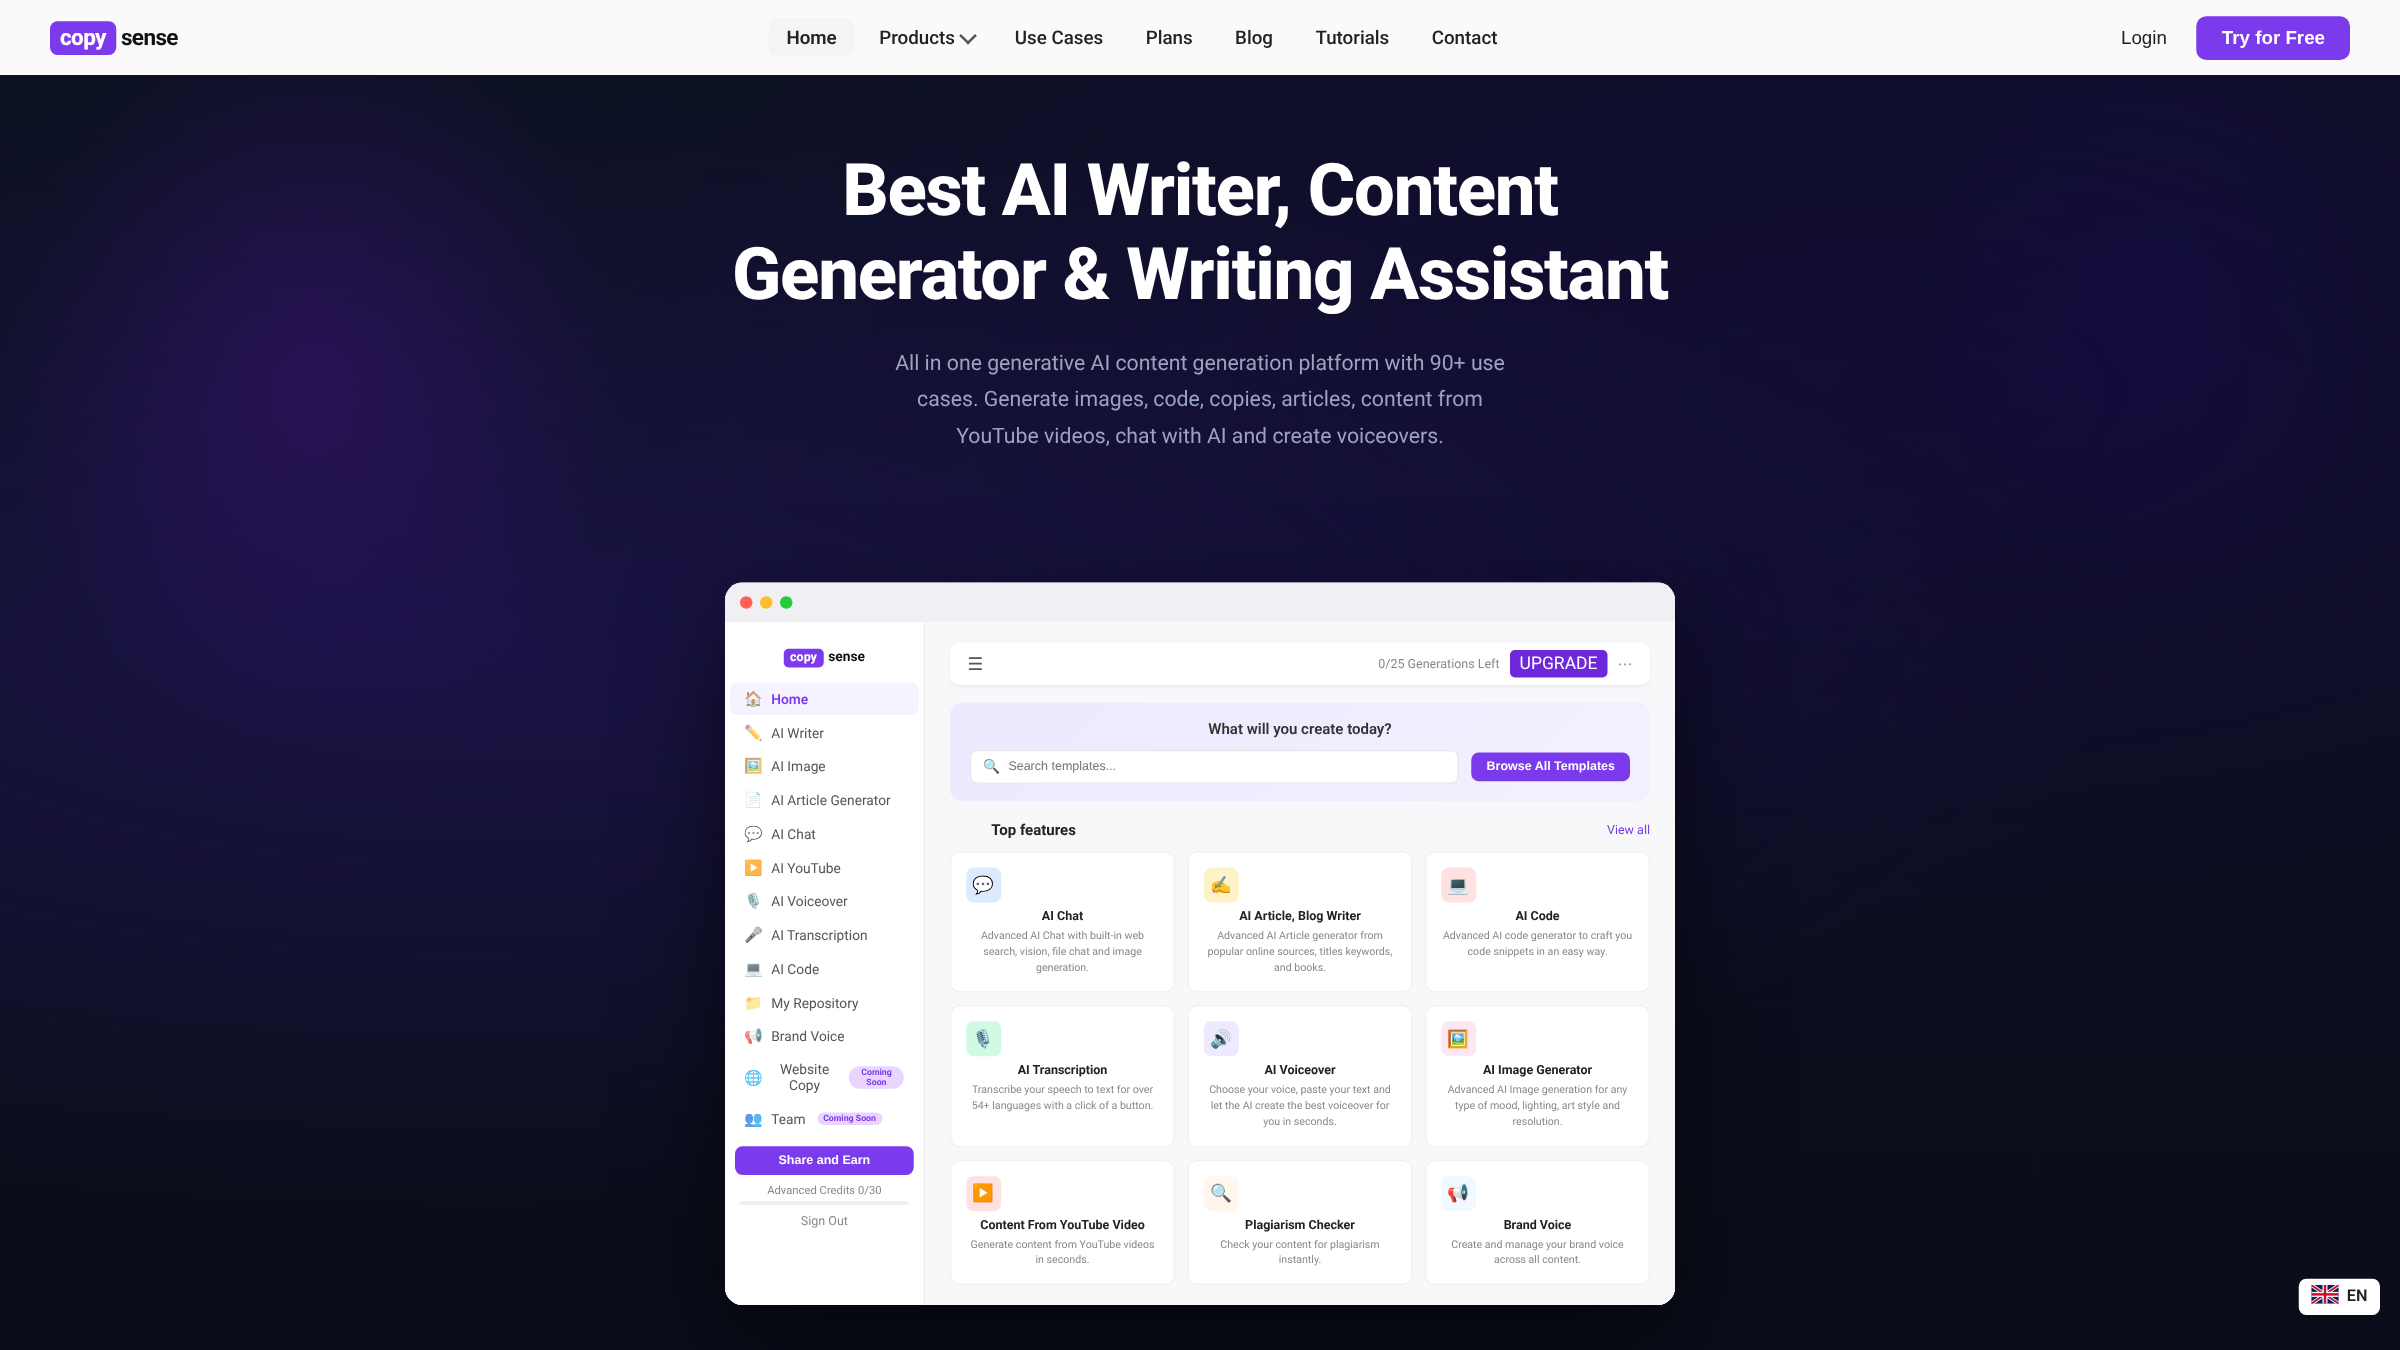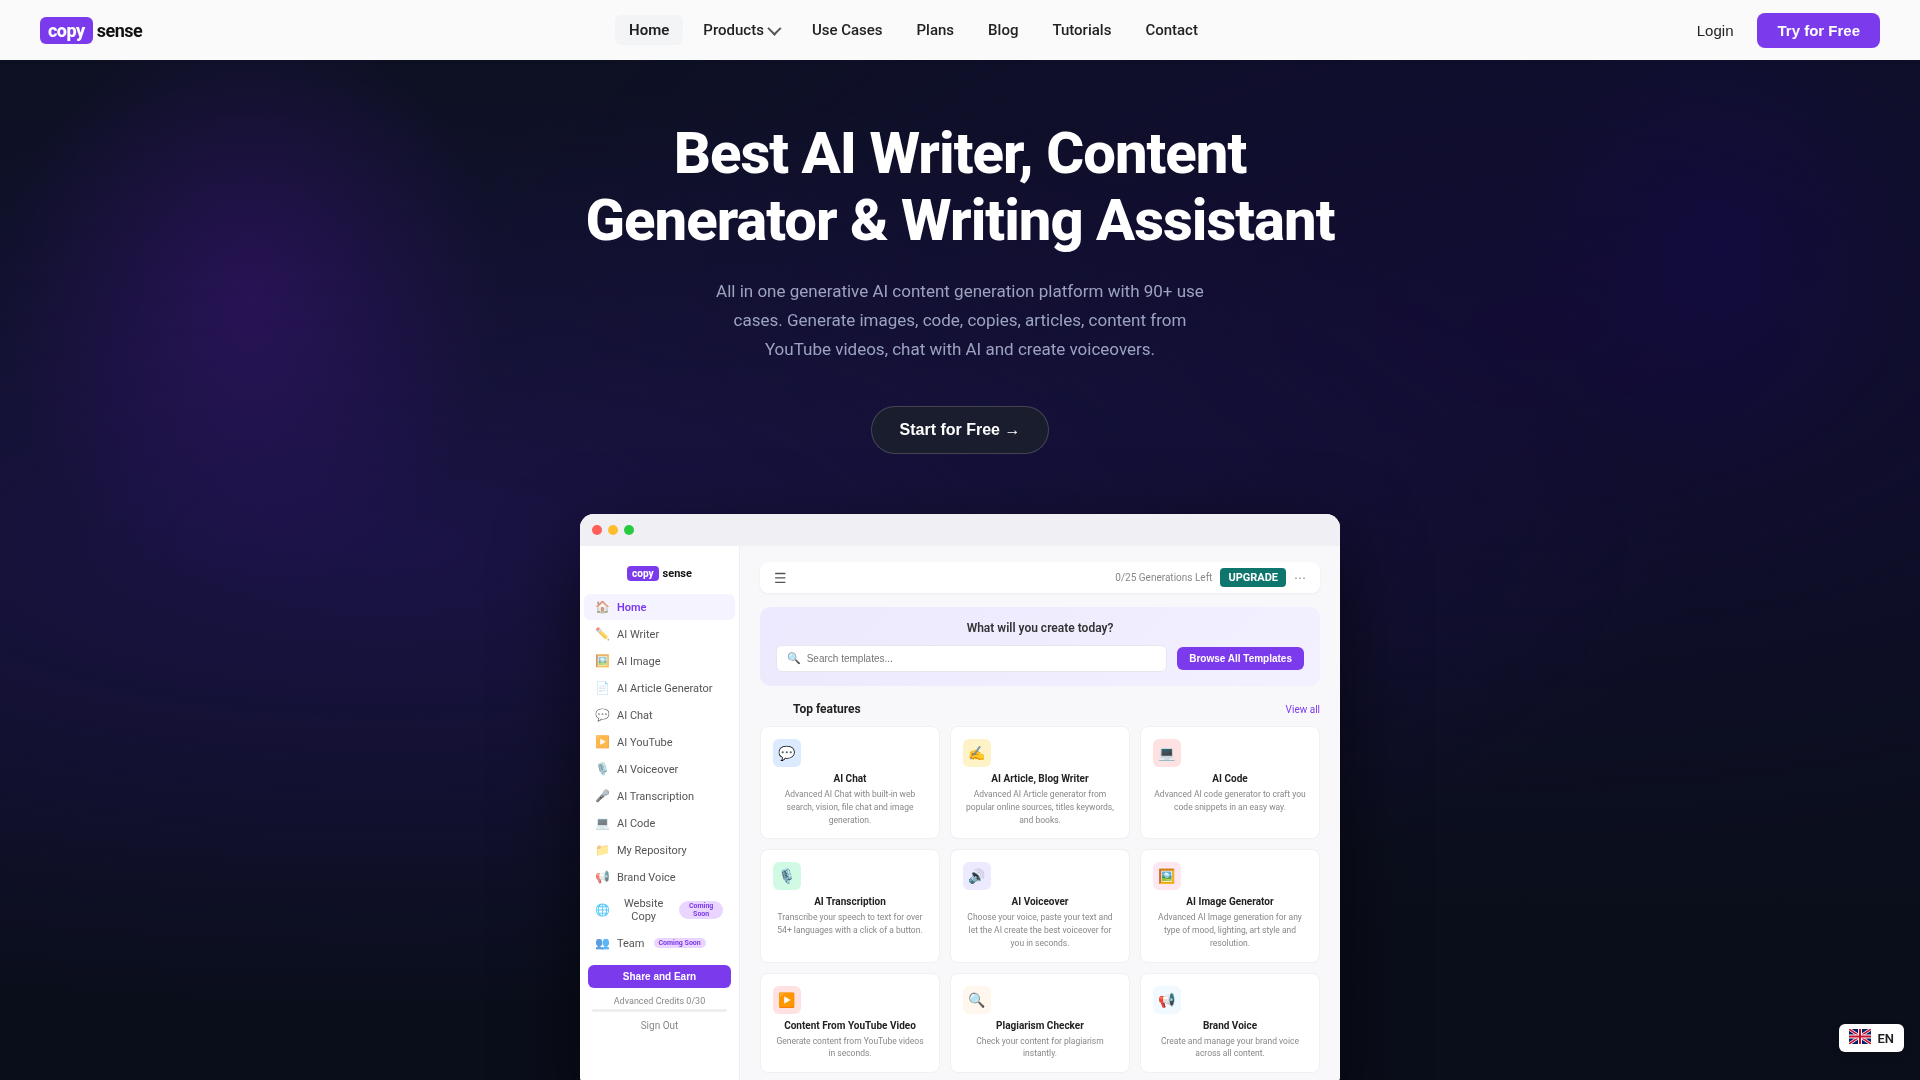--- a/index.html
+++ b/index.html
@@ -292,24 +292,24 @@
     }
     .hamburger-icon { font-size: 14px; color: #555; }
     .topbar-right {
       display: flex;
       align-items: center;
       gap: 8px;
       font-size: 10px;
       color: #888;
     }
     .upgrade-badge {
-      background: #0f766e;
-      color: #fff;
-      font-size: 11px;
-      font-weight: 700;
+      background: #6d28d9;
+      color: #fff;
+      font-size: 14px;
+      font-weight: 400;
       padding: 3px 8px;
       border-radius: 4px;
     }
     .welcome-text {
       font-size: 18px;
       font-weight: 700;
       color: #222;
       margin-bottom: 12px;
     }
 
@@ -499,21 +499,20 @@
   </div>
 </nav>
 
 <section class="hero">
   <div class="bg-glow-left"></div>
   <div class="bg-glow-right"></div>
   <div class="hero-inner">
     <h1 class="hero-title">Best AI Writer, Content Generator &amp; Writing Assistant</h1>
     <p class="hero-subtitle">All in one generative AI content generation platform with 90+ use cases. Generate images, code, copies, articles, content from YouTube videos, chat with AI and create voiceovers.</p>
     <div class="hero-buttons">
-      <button class="btn-start">Start for Free →</button>
     </div>
 
     <div class="app-screenshot-wrapper">
       <div class="app-chrome">
         <div class="chrome-dot red"></div>
         <div class="chrome-dot yellow"></div>
         <div class="chrome-dot green"></div>
       </div>
       <div class="app-body">
 

